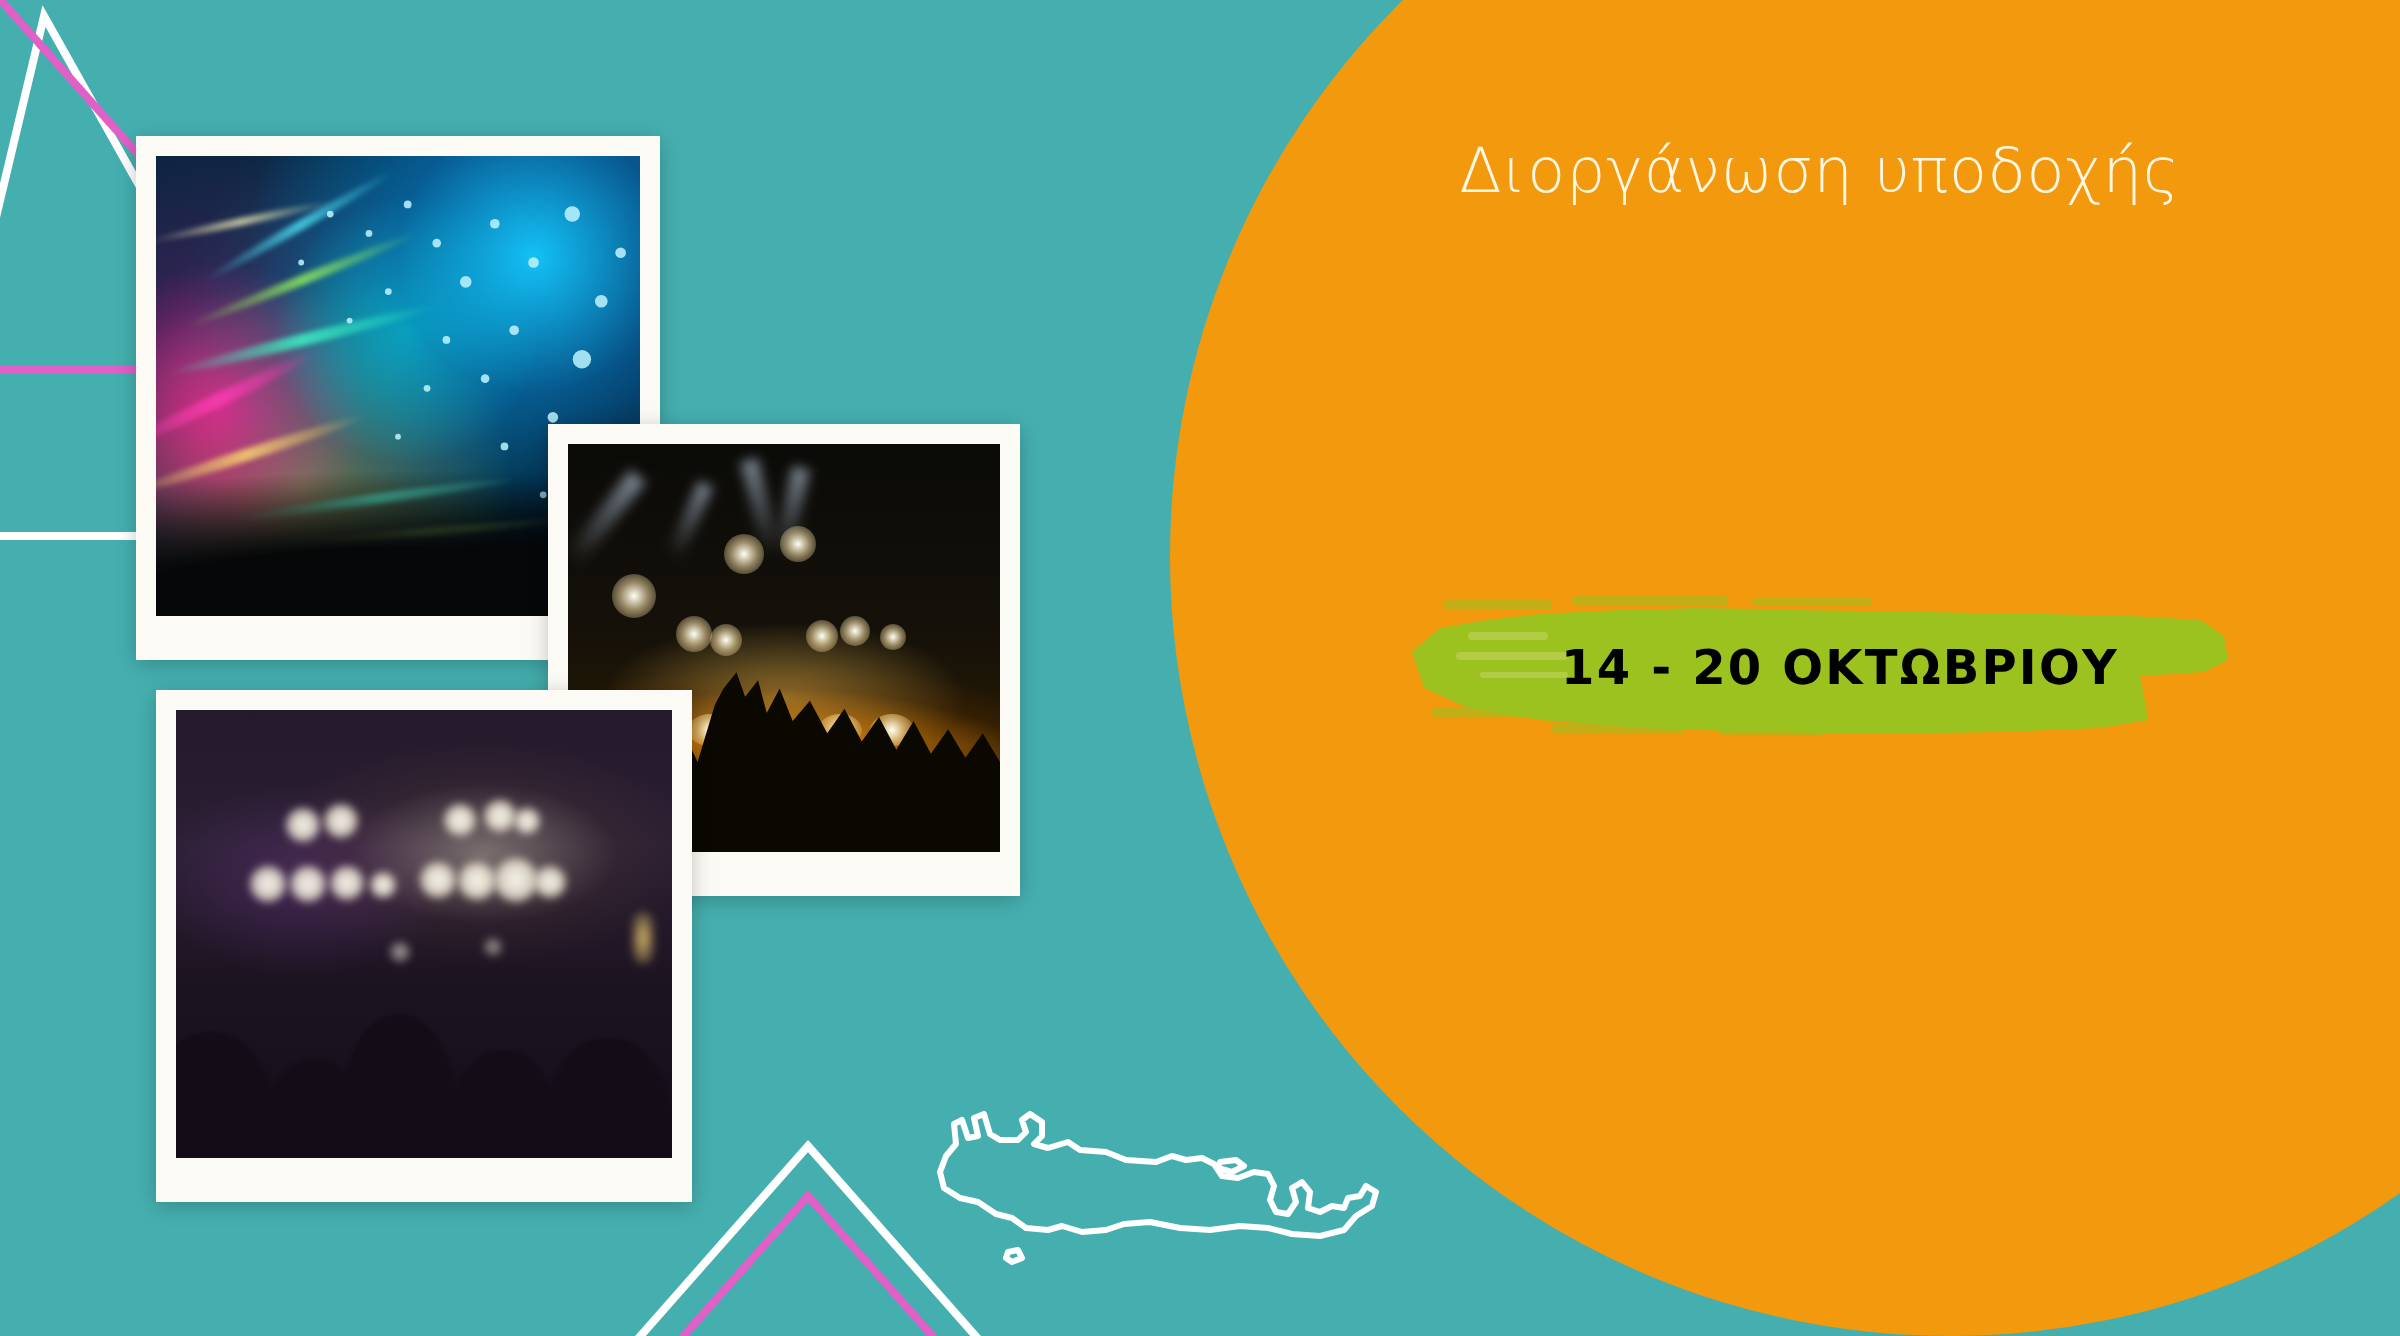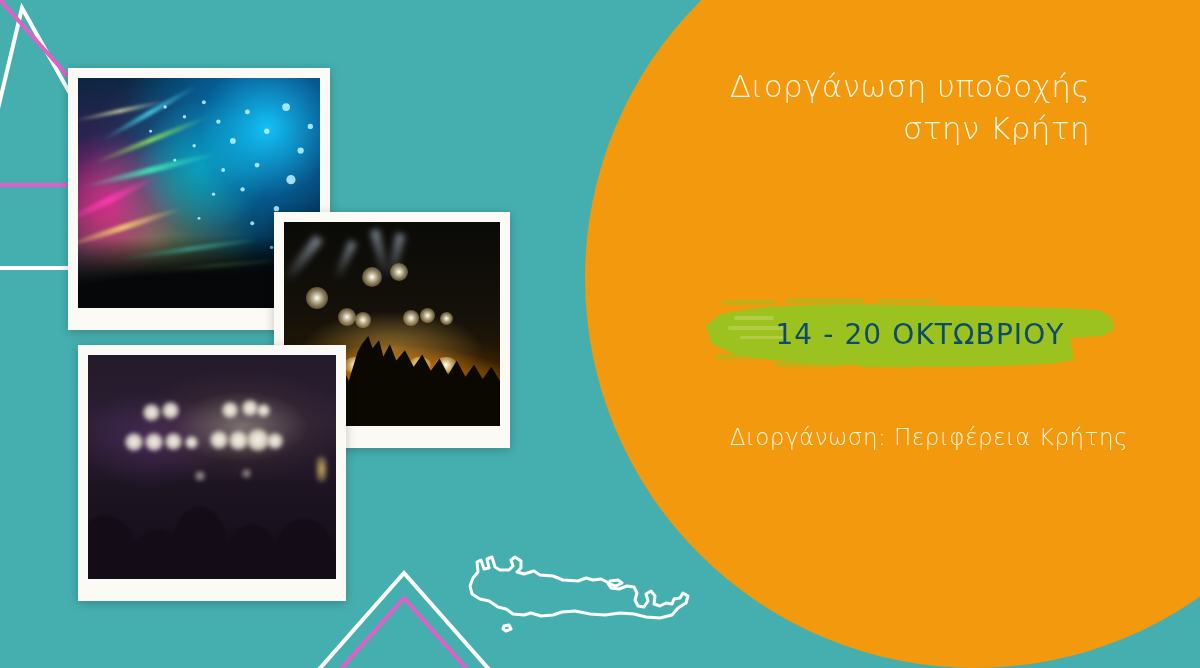--- a/index.html
+++ b/index.html
@@ -146,23 +146,23 @@
   }
   .date-wrap {
     position: absolute;
     left: 700px; top: 296px;
     width: 430px; height: 76px;
   }
   .brush-svg { position: absolute; left: 0; top: 0; width: 430px; height: 76px; }
   .date-text {
     position: absolute; inset: 0;
     display: flex; align-items: center; justify-content: center;
-    color: #0c4a6e;
-    font-size: 28px;
-    font-weight: normal;
+    color: #000000;
+    font-size: 24px;
+    font-weight: bold;
     letter-spacing: 1.1px;
     padding-left: 10px;
   }
   .organizer {
     position: absolute;
     right: 72px; top: 424px;
     width: 470px;
     text-align: right;
     color: #FFF3DF;
     font-size: 23px;
@@ -305,21 +305,20 @@
       <div class="head" style="left:-6%;width:26%;height:34%;"></div>
       <div class="head" style="left:17%;width:22%;height:28%;"></div>
       <div class="head" style="left:33%;width:24%;height:38%;"></div>
       <div class="head" style="left:55%;width:22%;height:30%;"></div>
       <div class="head" style="left:74%;width:26%;height:33%;"></div>
     </div>
   </div>
 
   <div class="title">
     <div>Διοργάνωση υποδοχής</div>
-    <div>στην Κρήτη</div>
   </div>
 
   <div class="date-wrap">
     <svg class="brush-svg" viewBox="0 0 430 76" preserveAspectRatio="none">
       <path d="M6,30 L20,18 L44,14 L70,11 L110,9 L150,8 L200,9 L260,10 L320,11 L366,12 L400,14
                L412,22 L414,34 L402,40 L370,42 L372,52 L374,64 L350,68 L300,70 L240,71
                L180,70 L120,68 L70,64 L34,58 L12,48 Z" fill="#9CC220"></path>
       <g fill="#9CC220" opacity="0.55">
         <rect x="22" y="4" width="54" height="5" rx="2"></rect>
         <rect x="86" y="2" width="78" height="5" rx="2"></rect>
@@ -330,15 +329,14 @@
       </g>
       <g fill="#C9D86A" opacity="0.5">
         <rect x="34" y="20" width="40" height="4" rx="2"></rect>
         <rect x="28" y="30" width="56" height="4" rx="2"></rect>
         <rect x="40" y="40" width="44" height="3" rx="1.5"></rect>
       </g>
     </svg>
     <div class="date-text">14 - 20 ΟΚΤΩΒΡΙΟΥ</div>
   </div>
 
-  <div class="organizer">Διοργάνωση: Περιφέρεια Κρήτης</div>
 
 </div>
 
 </body></html>

